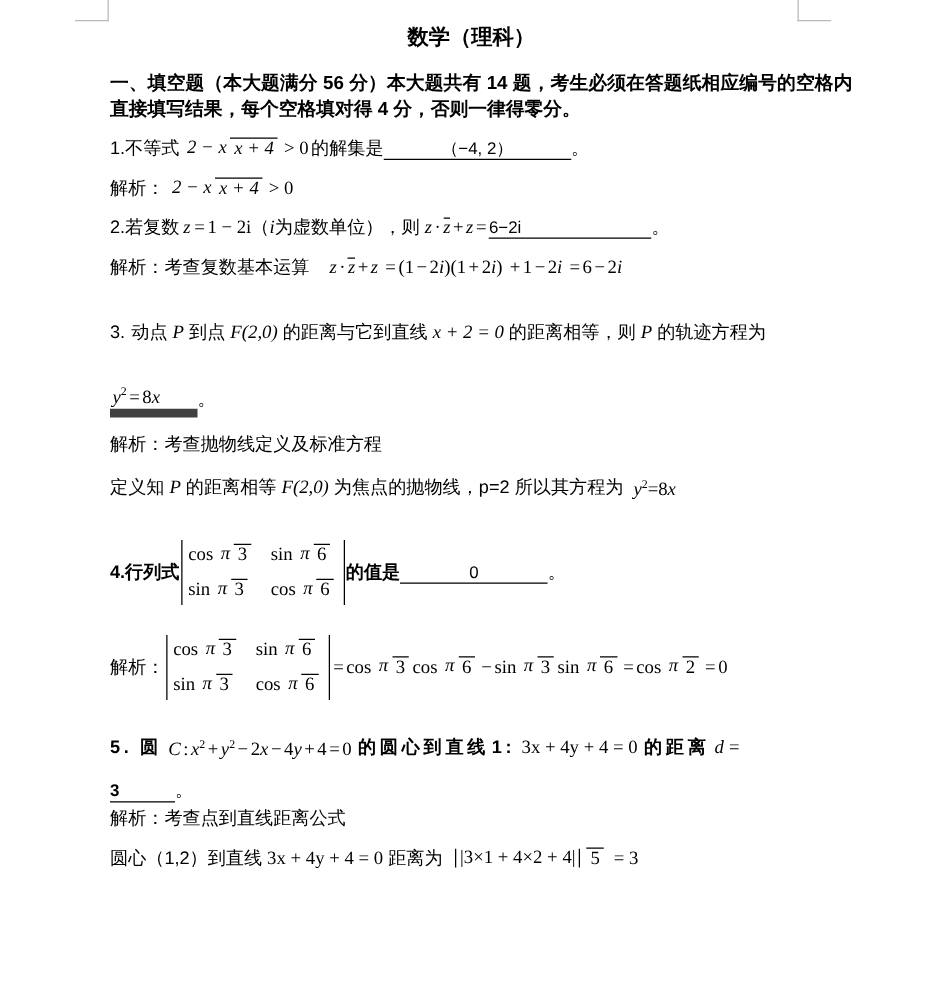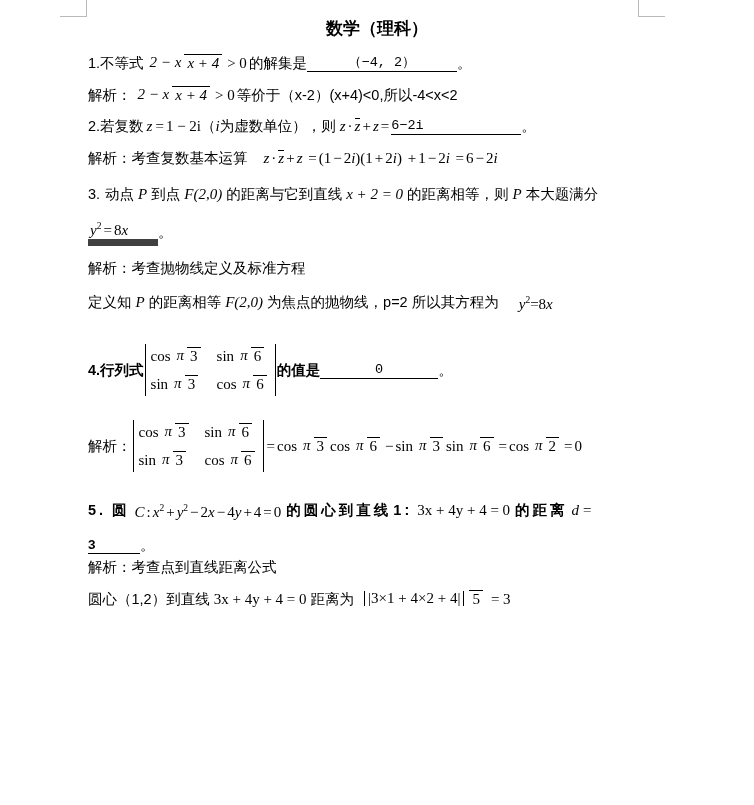--- a/index.html
+++ b/index.html
@@ -40,21 +40,21 @@
     text-align: center;
     font-family: "Liberation Sans", "DejaVu Sans", sans-serif;
     font-weight: bold;
     font-size: 21px;
     letter-spacing: 0.5px;
     margin: 24px 0 0 0;
     line-height: 30px;
   }
   .doc-subtitle {
     text-align: center;
-    font-family: Liberation Mono, monospace;
+    font-family: Liberation Sans, sans-serif;
     font-weight: bold;
     font-size: 17px;
     margin: 18px 0 0 0;
     line-height: 24px;
   }
 
   .section-head {
     font-family: "Liberation Sans", "DejaVu Sans", sans-serif;
     font-weight: bold;
     font-size: 15px;
@@ -110,21 +110,21 @@
   .frac > .den { padding: 1px 3px 0 3px; border-top: 1px solid #000; }
 
   
   .conj { border-top: 1px solid #000; padding-top: 0px; display: inline-block; line-height: 1.0; }
 
   
   .blank {
     display: inline-block;
     border-bottom: 1px solid #000;
     text-align: center;
-    font-family: Liberation Mono, monospace;
+    font-family: Liberation Sans, sans-serif;
     font-size: 13.5px;
     line-height: 16px;
     vertical-align: baseline;
     white-space: pre;
   }
   .blank-left { text-align: left; }
 
   
   .det {
     display: inline-flex;
@@ -154,20 +154,24 @@
 </head>
 <body>
 
 <div class="crop-mark crop-tl"></div>
 <div class="crop-mark crop-tr"></div>
 
 <div class="page">
 
   <div class="doc-subtitle">数学（理科）</div>
 
+  <div class="section-head">
+    <span>一、填空题（本大题满分 56 分）本大题共有 14 题，考生必须在答题纸相应编号的空格内</span>
+    <span>直接填写结果，每个空格填对得 4 分，否则一律得零分。</span>
+  </div>
 
   <div class="block">
 
     <div class="q-line">
       <span class="cn">1.</span>
       <span class="cn">不等式</span>
       <span class="frac">
         <span class="num mi">2 − x</span>
         <span class="den mi">x + 4</span>
       </span>
@@ -177,21 +181,20 @@
       <span class="cn">。</span>
     </div>
 
     <div class="a-line">
       <span class="cn">解析：</span>
       <span class="frac">
         <span class="num mi">2 − x</span>
         <span class="den mi">x + 4</span>
       </span>
       <span class="mo">&gt; 0</span>
-      <span class="cn">等价于（x-2）(x+4)&lt;0,所以-4&lt;x&lt;2</span>
     </div>
 
     <div class="q-line">
       <span class="cn">2.</span>
       <span class="cn">若复数</span>
       <span class="mi" style="margin:0 3px;">z</span>
       <span class="mn">=</span>
       <span class="mn" style="margin-left:2px;">1 − 2i</span>
       <span class="cn">（</span>
       <span class="mi">i</span>
@@ -214,45 +217,45 @@
       </span>
     </div>
 
     <div class="q-line" style="margin-top:16px;">
       <span class="cn">3.</span>
       <span class="cn" style="margin-left:5px;">动点</span>
       <span class="mi" style="margin:0 4px;">P</span>
       <span class="cn">到点</span>
       <span class="mi" style="margin:0 4px;">F(2,0)</span>
       <span class="cn">的距离与它到直线</span>
-      <span class="mi" style="margin:0 4px;">x + 2 = 0</span>
+      <span class="mi" style="margin:16px 4px;">x + 2 = 0</span>
       <span class="cn">的距离相等，则</span>
       <span class="mi" style="margin:0 4px;">P</span>
-      <span class="cn">本大题满分</span>
+      <span class="cn">的轨迹方程为</span>
     </div>
 
     <div class="q-line" style="margin-top:14px;">
       <span class="u-ans mi" style="min-width:66px;">
         <span class="mi">y</span><sup class="expn">2</sup><span class="mo">=</span><span class="mn">8</span><span class="mi">x</span>
       </span>
       <span class="cn">。</span>
     </div>
 
     <div class="a-line">
       <span class="cn">解析：</span>
       <span class="cn">考查抛物线定义及标准方程</span>
     </div>
 
     <div class="a-line">
       <span class="cn">定义知</span>
       <span class="mi" style="margin:0 4px;">P</span>
       <span class="cn">的距离相等</span>
       <span class="mi" style="margin:0 4px;">F(2,0)</span>
       <span class="cn">为焦点的抛物线，p=2 所以其方程为</span>
-      <span class="mi" style="margin-left:20px;">
+      <span class="mi" style="margin-left:8px;">
         <span class="mi">y</span><sup class="expn">2</sup><span class="mn">=8</span><span class="mi">x</span>
       </span>
     </div>
 
     <div class="q-line" style="margin-top:30px;">
       <span class="cn-b">4.</span>
       <span class="cn-b">行列式</span>
       <span class="det">
         <span class="det-bar"></span>
         <span class="det-grid">

